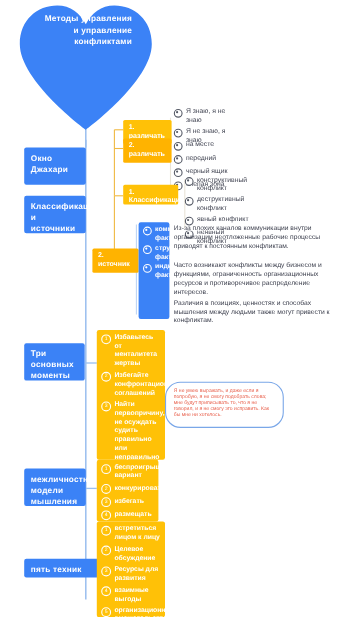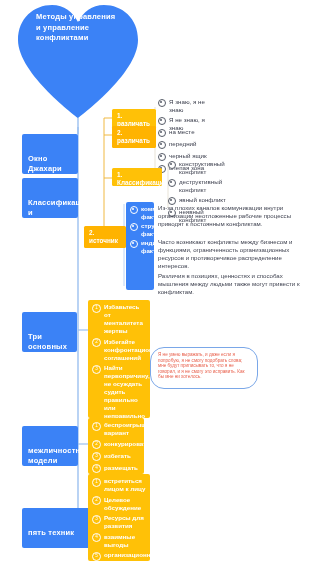--- a/index.html
+++ b/index.html
@@ -14,28 +14,28 @@
   svg.lines{position:absolute;left:0;top:0;width:310px;height:561px;pointer-events:none;}
 
   
   .heart{
     position:absolute;left:14px;top:2px;width:128px;height:118px;
   }
   .heart .hs{position:absolute;left:0;top:0;width:128px;height:118px;}
   .heart-label{
     position:absolute;left:22px;top:10px;width:84px;
     color:#ffffff;font-size:7.5px;line-height:10.5px;font-weight:bold;
-    text-align:left;letter-spacing:.2px;
+    text-align:right;letter-spacing:.2px;
   }
 
   
   .bnode{
     position:absolute;background:#3b82f6;border-radius:2px;
     color:#ffffff;font-weight:bold;font-size:7.5px;line-height:10px;
-    padding:20px 6px;box-sizing:border-box;letter-spacing:.2px;
+    padding:5px 6px;box-sizing:border-box;letter-spacing:.2px;
   }
   
   .onode{
     position:absolute;background:#ffc107;border-radius:1.5px;
     color:#ffffff;font-weight:bold;font-size:6.4px;line-height:8.2px;
     padding:3px 5px;box-sizing:border-box;
   }
   .onode.amber{background:#ffb300;}
 
   

